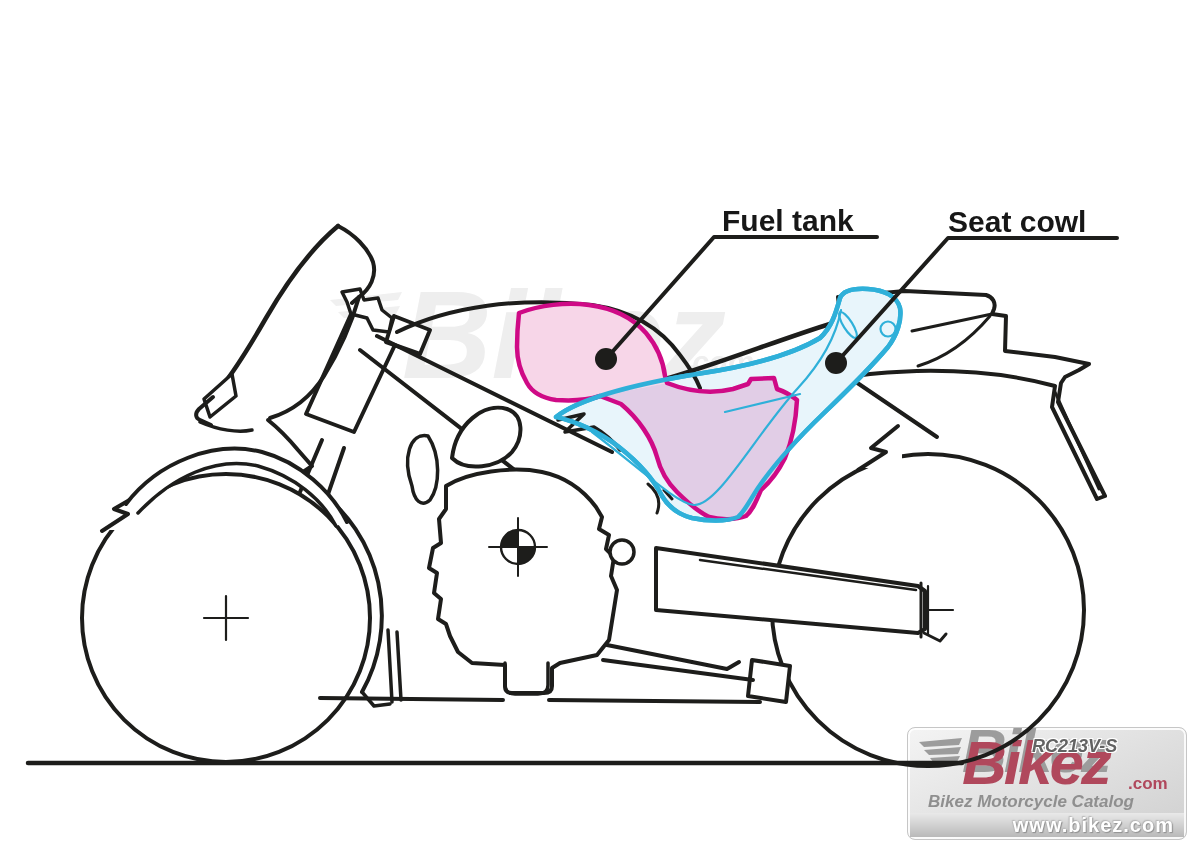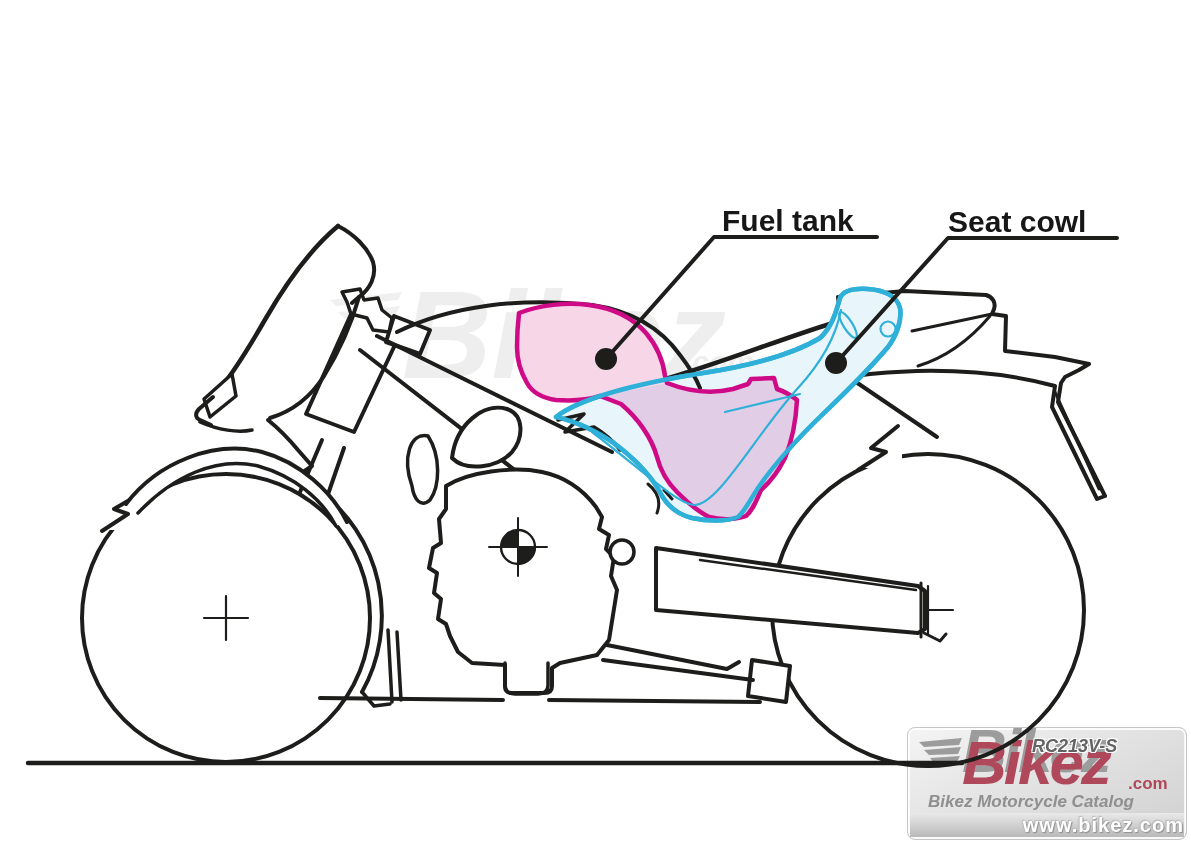--- a/index.html
+++ b/index.html
@@ -16,21 +16,21 @@
   .logo-brand{position:absolute;left:54px;font-weight:bold;font-style:italic;
     font-size:62px;letter-spacing:-3px;line-height:1;}
   .logo-brand.shadow{top:-8px;color:var(--logo-gray);}
   .logo-brand.main{top:4px;color:var(--logo-red);}
   .logo-dotcom{position:absolute;left:220px;top:46px;font-size:17px;font-weight:bold;
     color:var(--logo-red);letter-spacing:0;}
   .logo-tagline{position:absolute;left:20px;top:64px;font-size:17px;font-weight:bold;
     font-style:italic;color:#8f8f8f;white-space:nowrap;}
   .logo-urlband{position:absolute;left:2px;right:2px;bottom:2px;height:24px;
     background:linear-gradient(180deg,#e9e9e9,#b9b9b9);
-    text-align:right;box-sizing:border-box;}
+    text-align:right;padding-right:10px;box-sizing:border-box;}
   .logo-url{font-size:20px;font-weight:bold;color:#ffffff;letter-spacing:1px;
     text-shadow:0 0 2px #9c9c9c,1px 1px 1px #8f8f8f,-1px -1px 1px #c0c0c0;
     line-height:24px;}
   .model-code{position:absolute;left:124px;top:8px;font-size:18px;font-weight:bold;
     font-style:italic;color:#636363;letter-spacing:0;
     text-shadow:-1px -1px 0 #fff,1px -1px 0 #fff,-1px 1px 0 #fff,1px 1px 0 #fff;}
   .logo-wing{position:absolute;left:10px;top:10px;}
 
   
   #art{position:absolute;left:0;top:0;z-index:2;}

